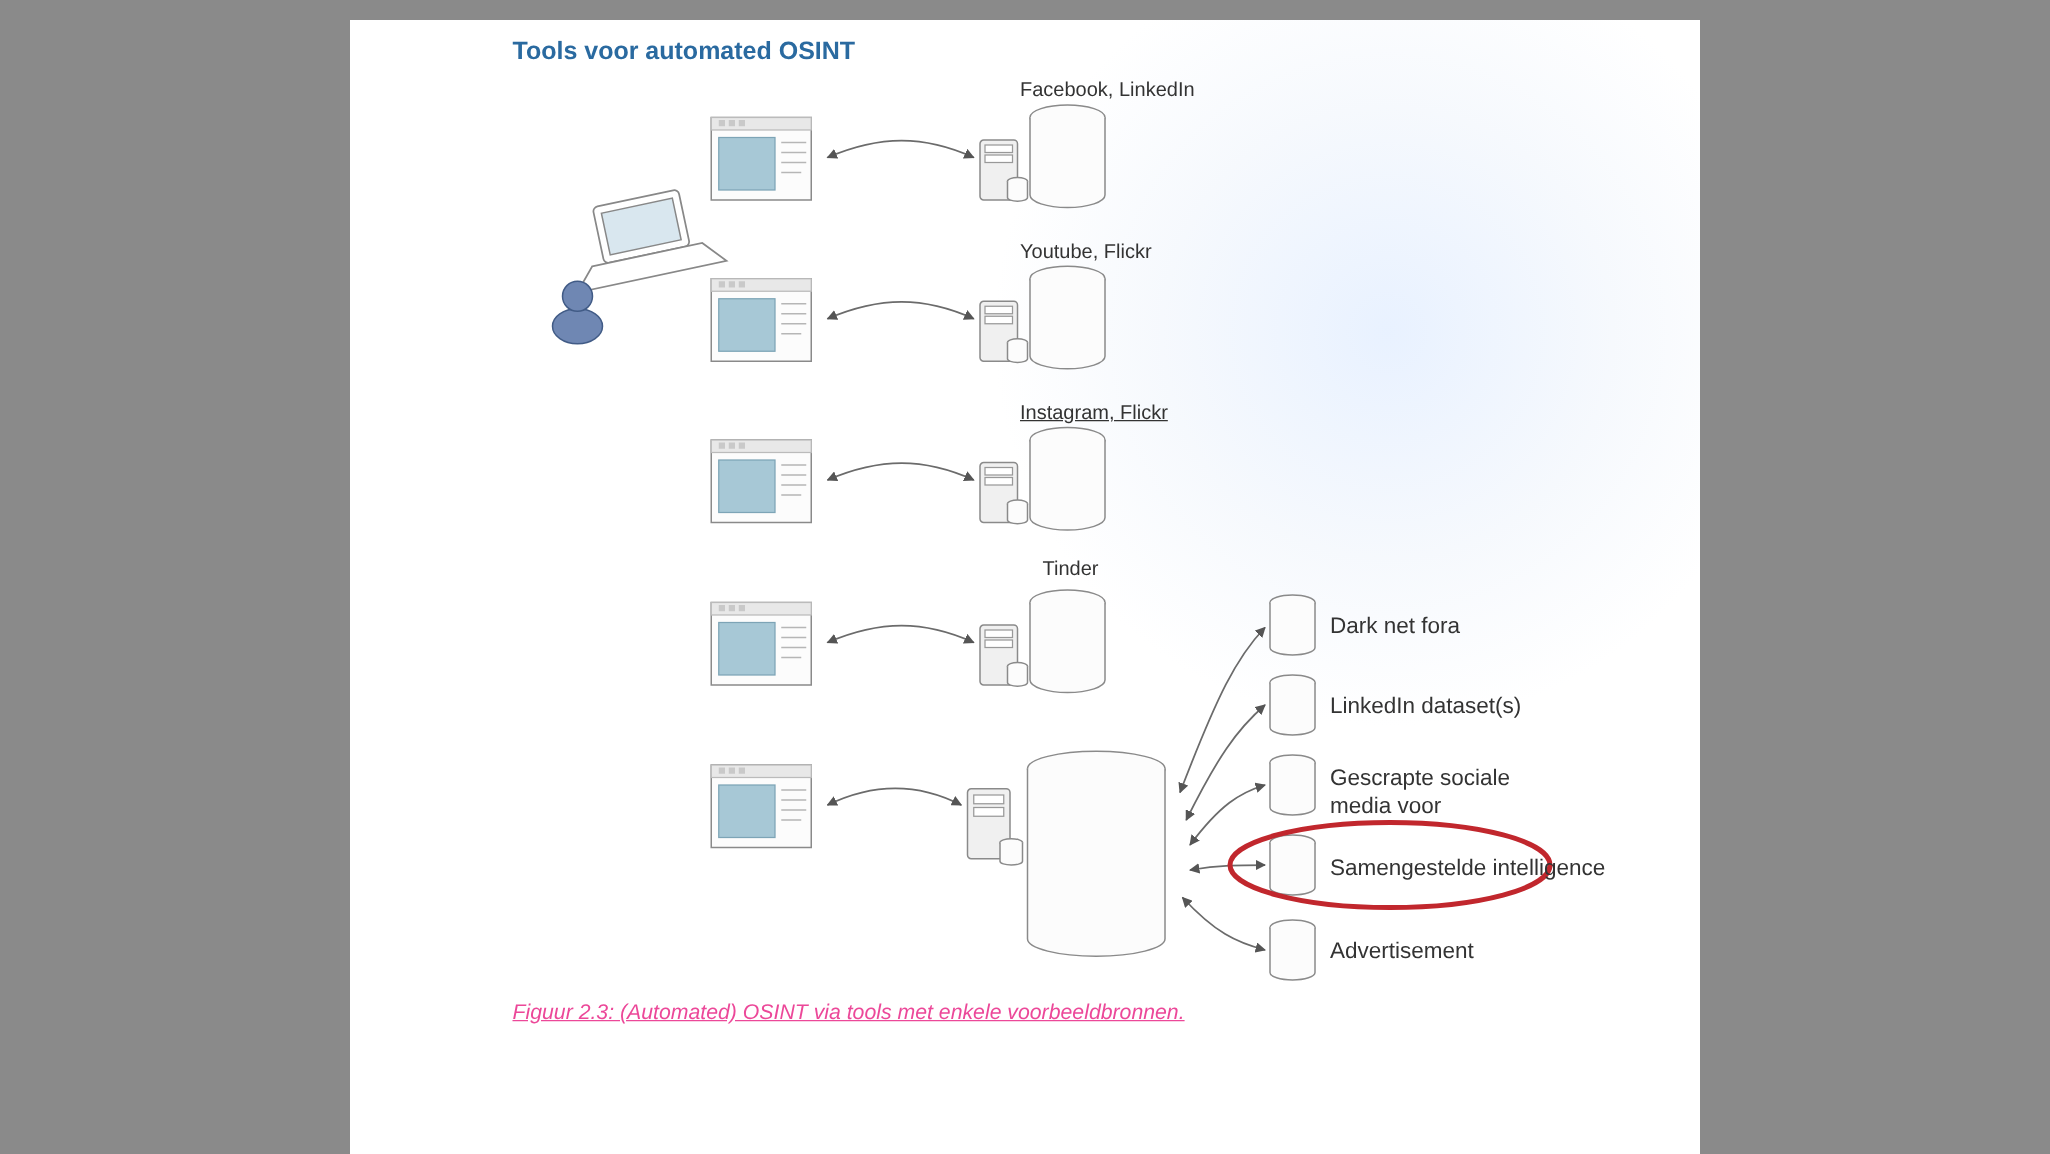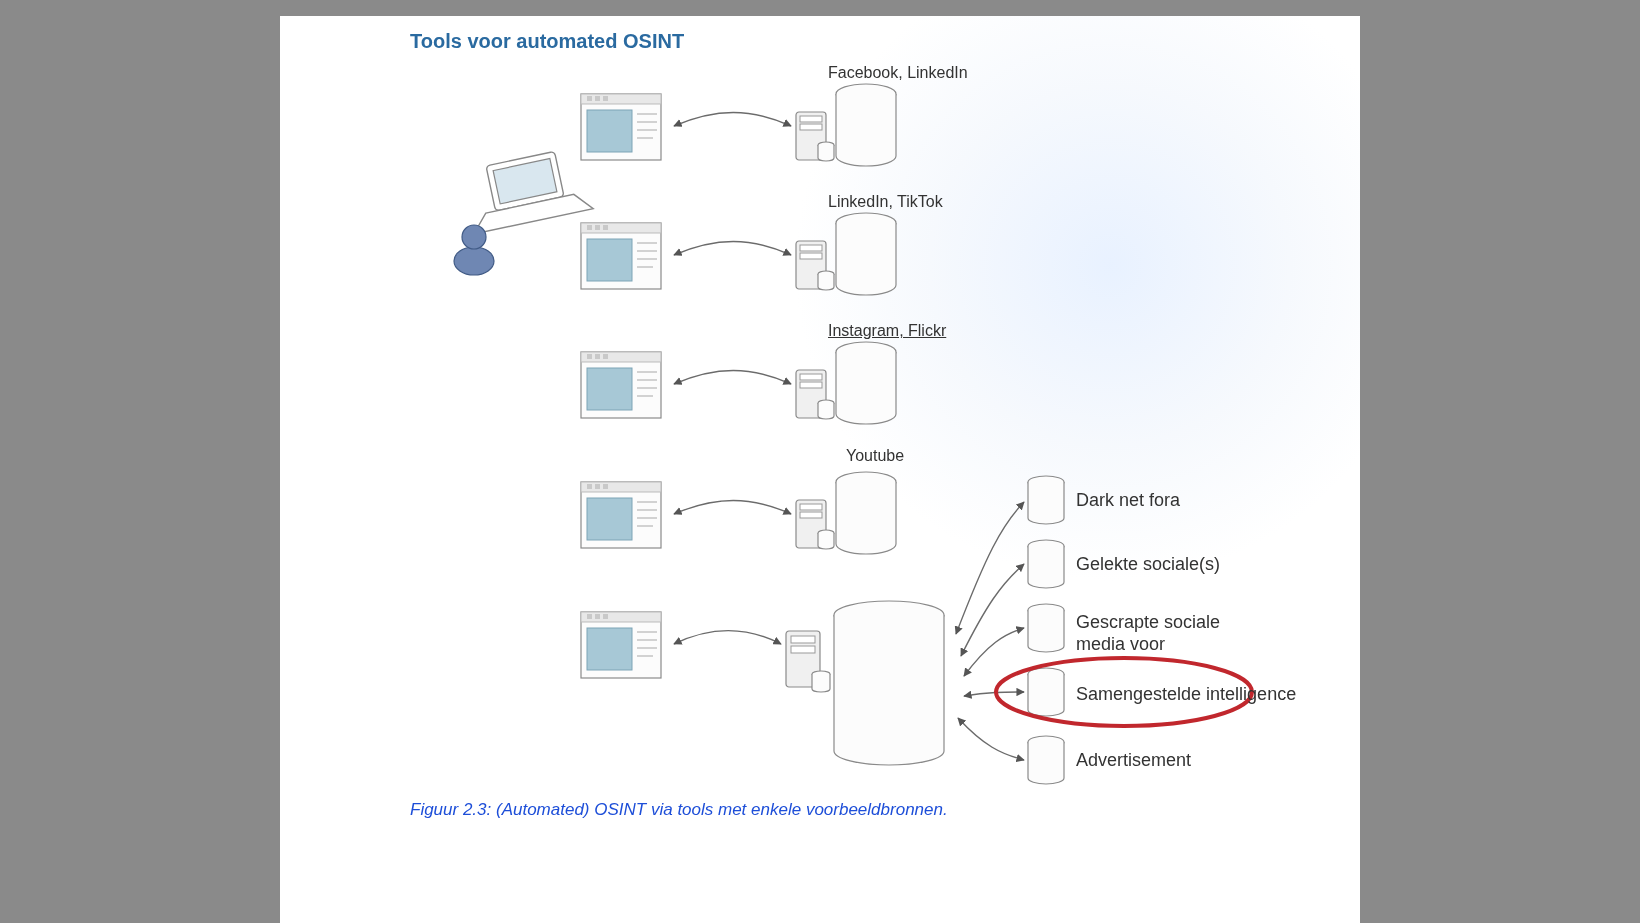--- a/index.html
+++ b/index.html
@@ -41,25 +41,26 @@
     font-size: 20px;
     font-weight: 700;
     color: #2a6aa0;
   }
   .caption {
     position: absolute;
     left: 130px;
     top: 784px;
     font-style: italic;
     font-size: 17px;
-    color: #1d4ed8;
+    color: #ec4899;
+    text-decoration: underline;
   }
   .diagram {
     position: absolute;
-    left: 16px;
+    left: 4px;
     top: 0;
     width: 940px;
     height: 820px;
   }
   .node-label {
     position: absolute;
     font-size: 16px;
     color: #333;
     white-space: nowrap;
   }
@@ -94,26 +95,26 @@
 <body>
 
 <div class="page">
 
   <div class="title">Tools voor automated OSINT</div>
 
   <div class="diagram">
 
     
     <div id="lbl-src-1" class="node-label">Facebook, LinkedIn</div>
-    <div id="lbl-src-2" class="node-label">LinkedIn, TikTok</div>
+    <div id="lbl-src-2" class="node-label">Youtube, Flickr</div>
     <div id="lbl-src-3" class="node-label">Instagram, Flickr</div>
-    <div id="lbl-src-4" class="node-label">Youtube</div>
+    <div id="lbl-src-4" class="node-label">Tinder</div>
 
     <div id="lbl-ds-1" class="node-label small">Dark net fora</div>
-    <div id="lbl-ds-2" class="node-label small">Gelekte sociale(s)</div>
+    <div id="lbl-ds-2" class="node-label small">LinkedIn dataset(s)</div>
     <div id="lbl-ds-3" class="node-label small">Gescrapte sociale media voor</div>
     <div id="lbl-ds-4" class="node-label small">Samengestelde intelligence</div>
     <div id="lbl-ds-5" class="node-label small">Advertisement</div>
 
     <svg viewBox="0 0 1080 820" width="1080" height="820">
       <defs>
 
         <marker id="ah-end" viewBox="0 0 10 10" refX="9" refY="5" markerWidth="6" markerHeight="6" orient="auto-start-reverse">
           <path d="M0 0 L10 5 L0 10 Z" class="st-arrowhead"></path>
         </marker>

